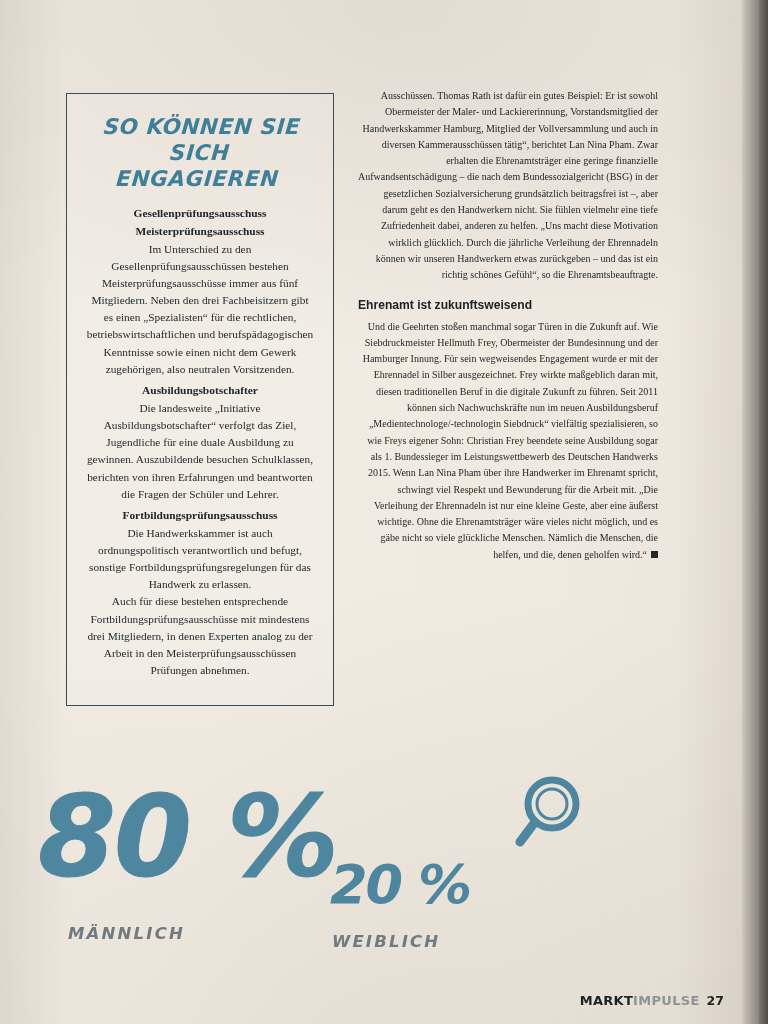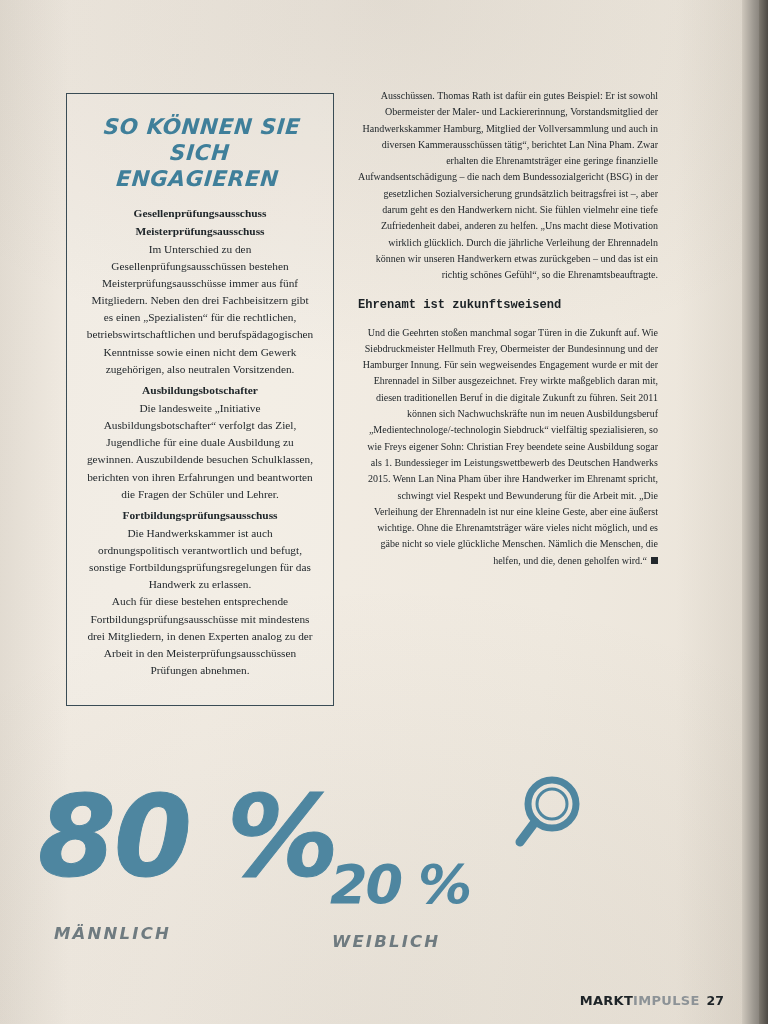--- a/index.html
+++ b/index.html
@@ -93,25 +93,25 @@
   }
   .col-p {
     font-family: Liberation Serif, serif;
     font-size: 10px;
     line-height: 1.63;
     color: #22282c;
     text-align: right;
     margin: 0 0 11px 0;
   }
   .col-h {
-    font-family: Liberation Mono, monospace;
+    font-family: Liberation Sans, sans-serif;
     font-weight: bold;
     font-size: 12.1px;
     color: #1b2125;
-    margin: 14px 0 13px 0;
+    margin: 14px 0 7px 0;
   }
   .endmark {
     display: inline-block;
     width: 7px; height: 7px;
     background: #22282c;
     margin-left: 4px;
     vertical-align: baseline;
   }
   
   #infographic {
@@ -144,21 +144,21 @@
   }
   .label-small {
     position: absolute;
     font-family: "DejaVu Sans", sans-serif;
     font-weight: bold;
     font-style: italic;
     color: #6f7b80;
     font-size: 16.5px;
     letter-spacing: 2.2px;
   }
-  #label-m { left: 54px; top: 164px; font-style: italic; }
+  #label-m { left: 68px; top: 164px; font-style: italic; }
   #label-w { left: 332px; top: 172px; }
   #caption {
     position: absolute;
     left: 489px;
     top: 108px;
     width: 230px;
     font-family: "DejaVu Sans", sans-serif;
     font-style: italic;
     font-size: 16.5px;
     line-height: 1.42;

